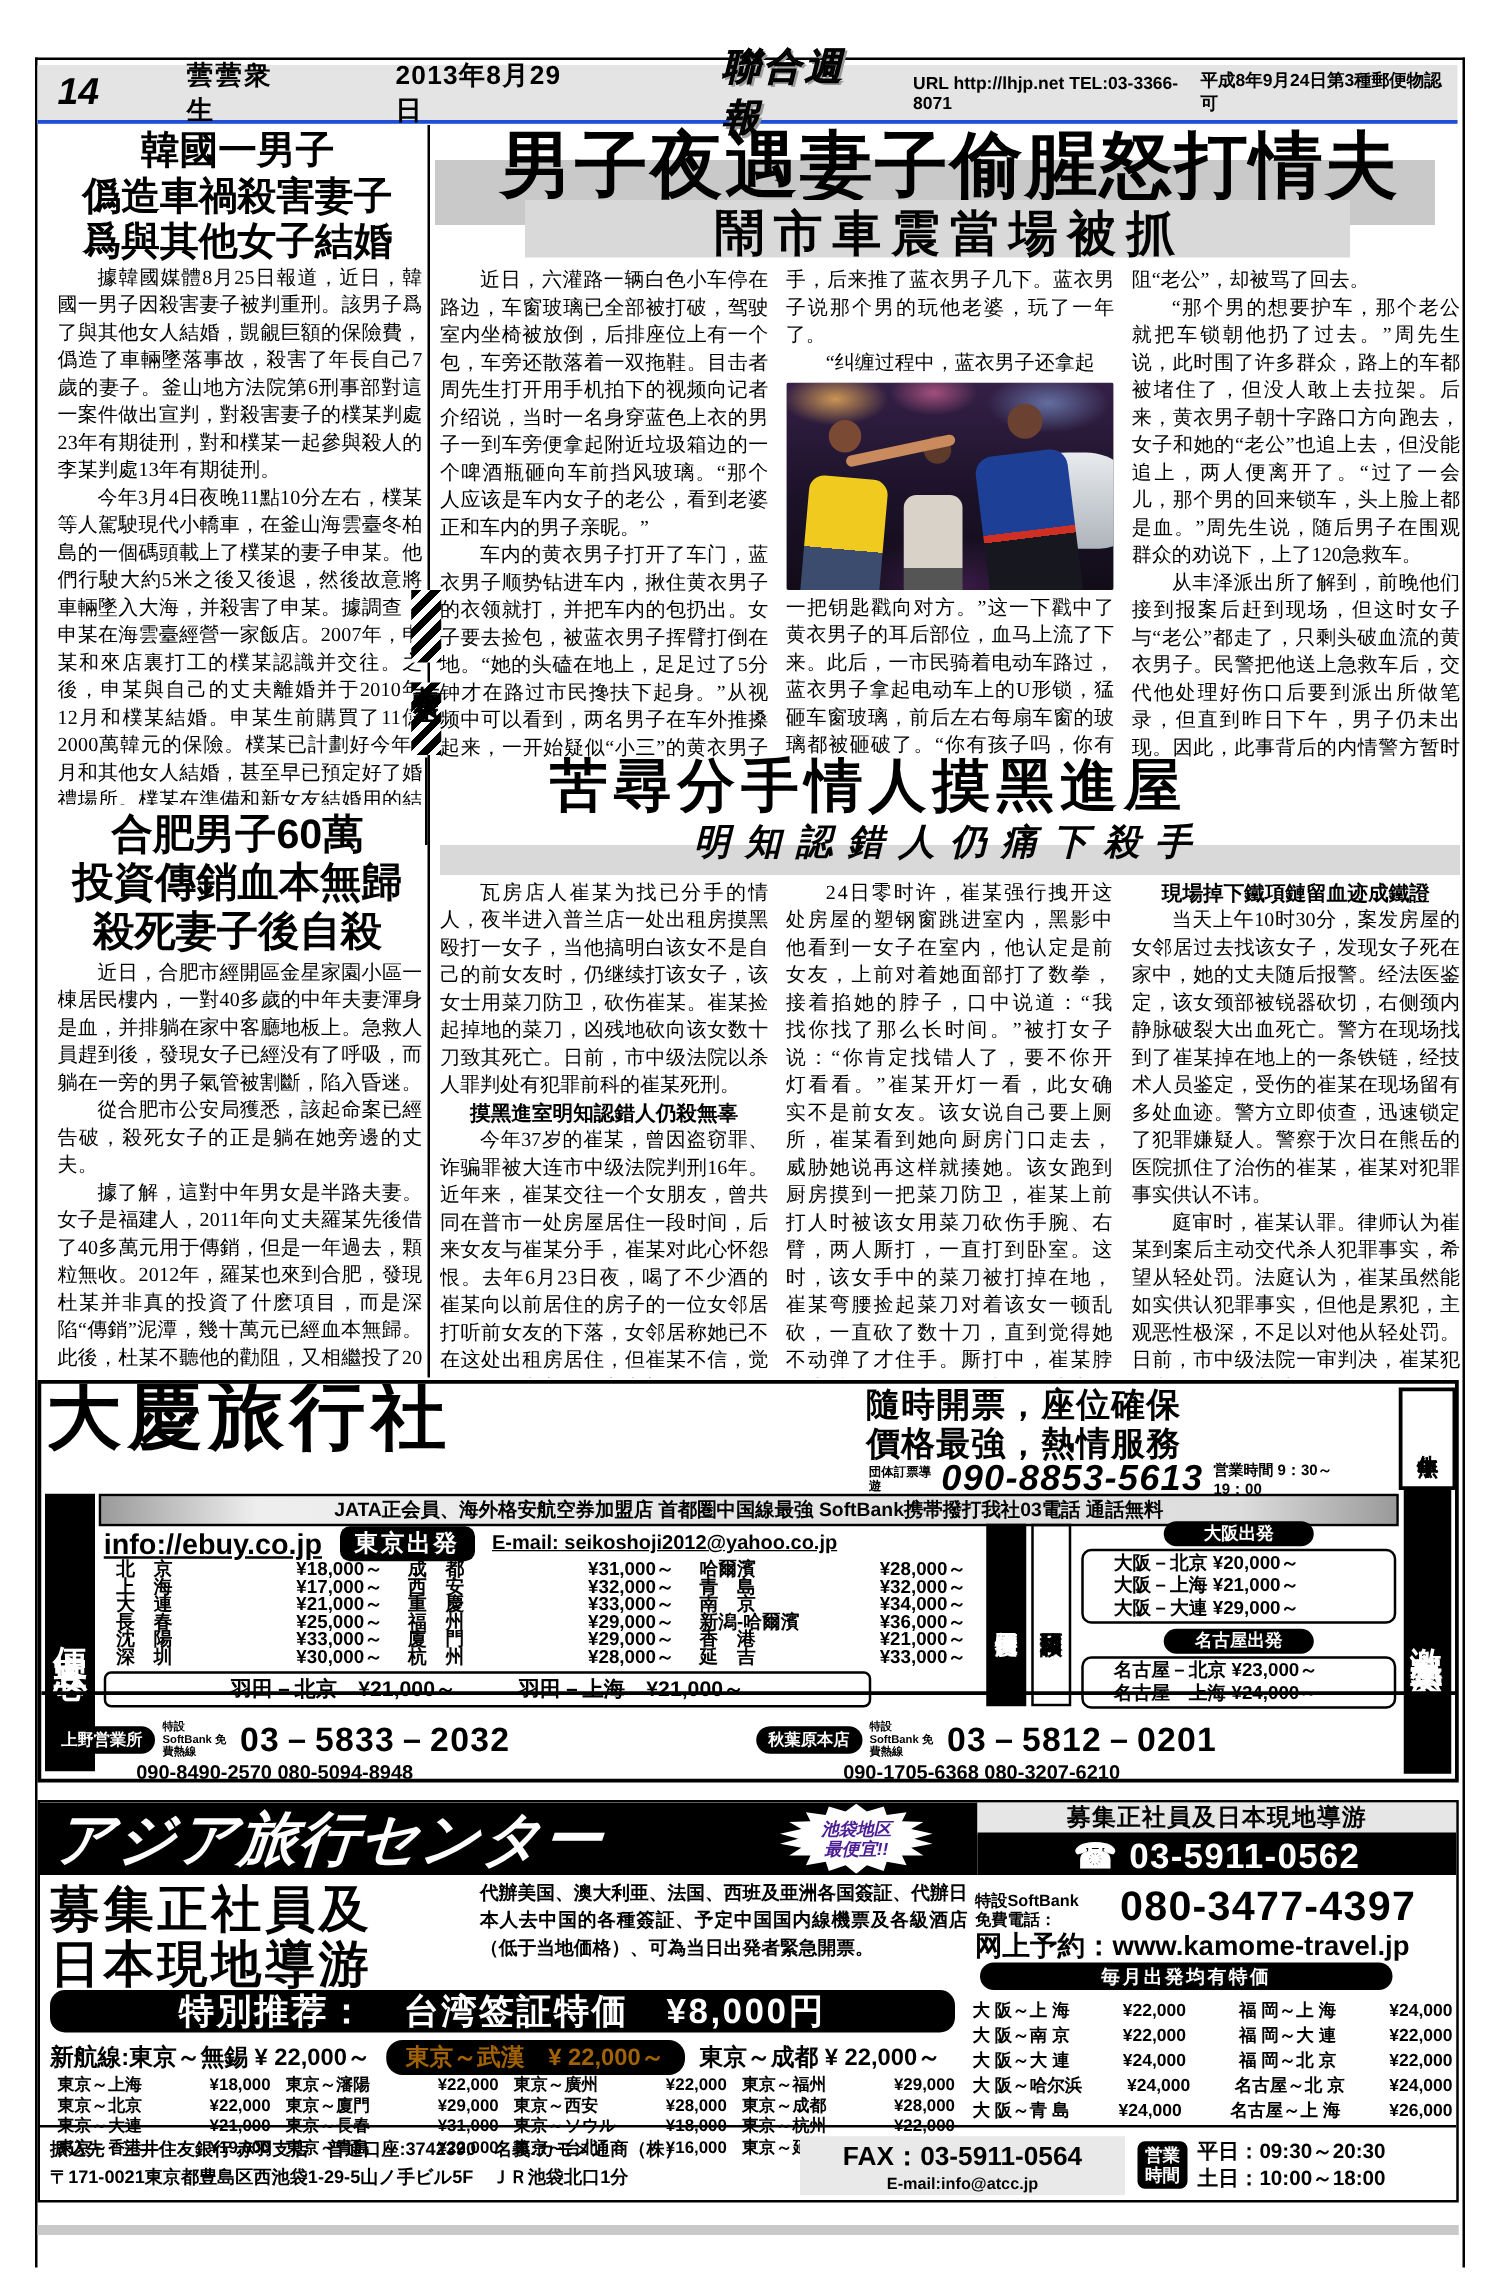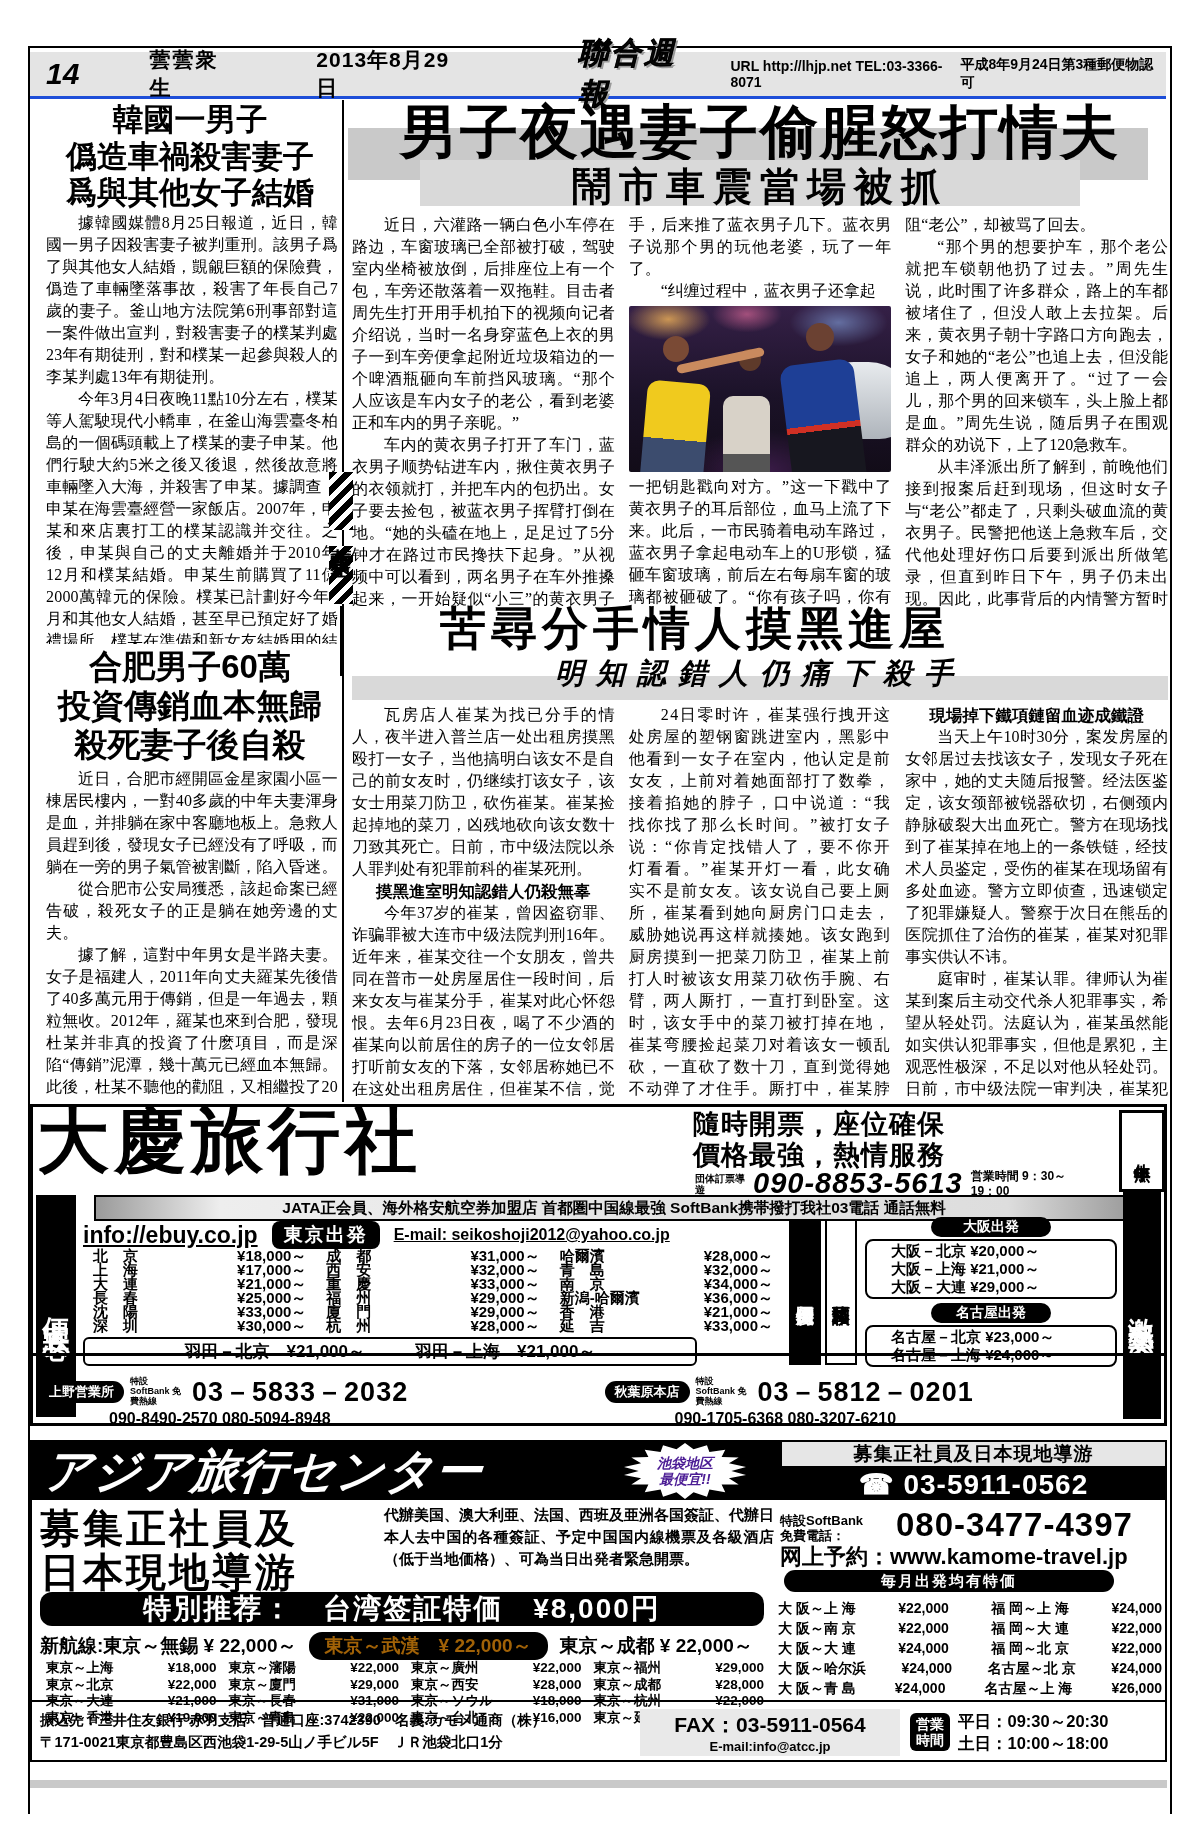--- a/index.html
+++ b/index.html
@@ -66,30 +66,30 @@
   .arm{left:18%;top:30%;width:34%;height:9px;background:#c98a5e;border-radius:5px;transform:rotate(-12deg);}
   
   #hl2{left:440px;top:598px;width:730px;font-size:46px;font-weight:900;letter-spacing:5px;white-space:nowrap;
        font-family:"DejaVu Serif",serif;}
   #subbar2{left:352px;top:676px;width:816px;height:24px;background:#d9d9d9;}
   #sub2{left:352px;top:654px;width:816px;text-align:center;font-size:29px;font-weight:700;font-style:italic;letter-spacing:12px;white-space:nowrap;}
   
   #ad1{left:30px;top:1104px;width:1137px;height:322px;border:3px solid #000;box-sizing:border-box;
        font-family:"Liberation Sans",sans-serif;overflow:hidden;}
   #ad1 .abs{position:absolute;}
-  #a1title{left:4px;top:-14px;font-size:72px;font-weight:900;letter-spacing:5px;font-family:"Liberation Serif",serif;white-space:nowrap;}
+  #a1title{left:4px;top:-14px;font-size:60px;font-weight:900;letter-spacing:5px;font-family:"Liberation Serif",serif;white-space:nowrap;}
   #a1slogan{left:660px;top:2px;width:380px;font-size:27px;font-weight:900;line-height:1.15;letter-spacing:1px;white-space:nowrap;}
   #a1nenchu{left:1086px;top:3px;width:40px;height:76px;border:3px solid #000;display:flex;align-items:center;justify-content:center;}
   #a1nenchu .vtext{font-size:17px;font-weight:900;line-height:1;}
   #a1phrow{left:662px;top:60px;display:flex;align-items:center;gap:8px;}
   #a1phlabel{width:50px;font-size:10px;font-weight:900;line-height:1.1;}
   #a1phone{font-size:29px;font-weight:900;letter-spacing:1px;font-style:italic;}
   #a1hours{font-size:12px;font-weight:900;line-height:1.2;width:110px;}
   #a1jata{left:46px;top:88px;width:1036px;height:22px;border:2px solid #000;background:linear-gradient(90deg,#9a9a9a,#eee 12%,#ddd 88%,#9a9a9a);
-          display:flex;align-items:center;justify-content:center;font-size:15.5px;font-weight:900;white-space:nowrap;margin-left:15px;}
+          display:flex;align-items:center;justify-content:center;font-size:15.5px;font-weight:900;white-space:nowrap;}
   #a1left{left:3px;top:88px;width:40px;height:222px;background:#000;color:#fff;display:flex;align-items:center;justify-content:center;}
   #a1left .vtext{font-size:27px;font-weight:900;letter-spacing:5px;}
   #a1url{left:50px;top:114px;display:flex;align-items:center;gap:14px;white-space:nowrap;}
   #a1url .u{font-size:23px;font-weight:900;text-decoration:underline;}
   #a1url .dep{background:#000;color:#fff;font-size:19px;font-weight:900;border-radius:8px;padding:1px 12px;letter-spacing:2px;}
   #a1url .em{font-size:16px;font-weight:900;text-decoration:underline;}
   #a1grid{left:50px;top:142px;width:700px;display:grid;grid-template-columns:1fr 1fr 1fr;}
   #a1grid .pcell{display:flex;justify-content:space-between;padding:0 10px;font-size:15px;font-weight:900;line-height:14px;white-space:nowrap;}
   #a1haneda{left:50px;top:230px;width:610px;border:2px solid #000;border-radius:6px;display:flex;gap:50px;justify-content:center;
             font-size:17px;font-weight:900;padding:1px 0;white-space:nowrap;}

